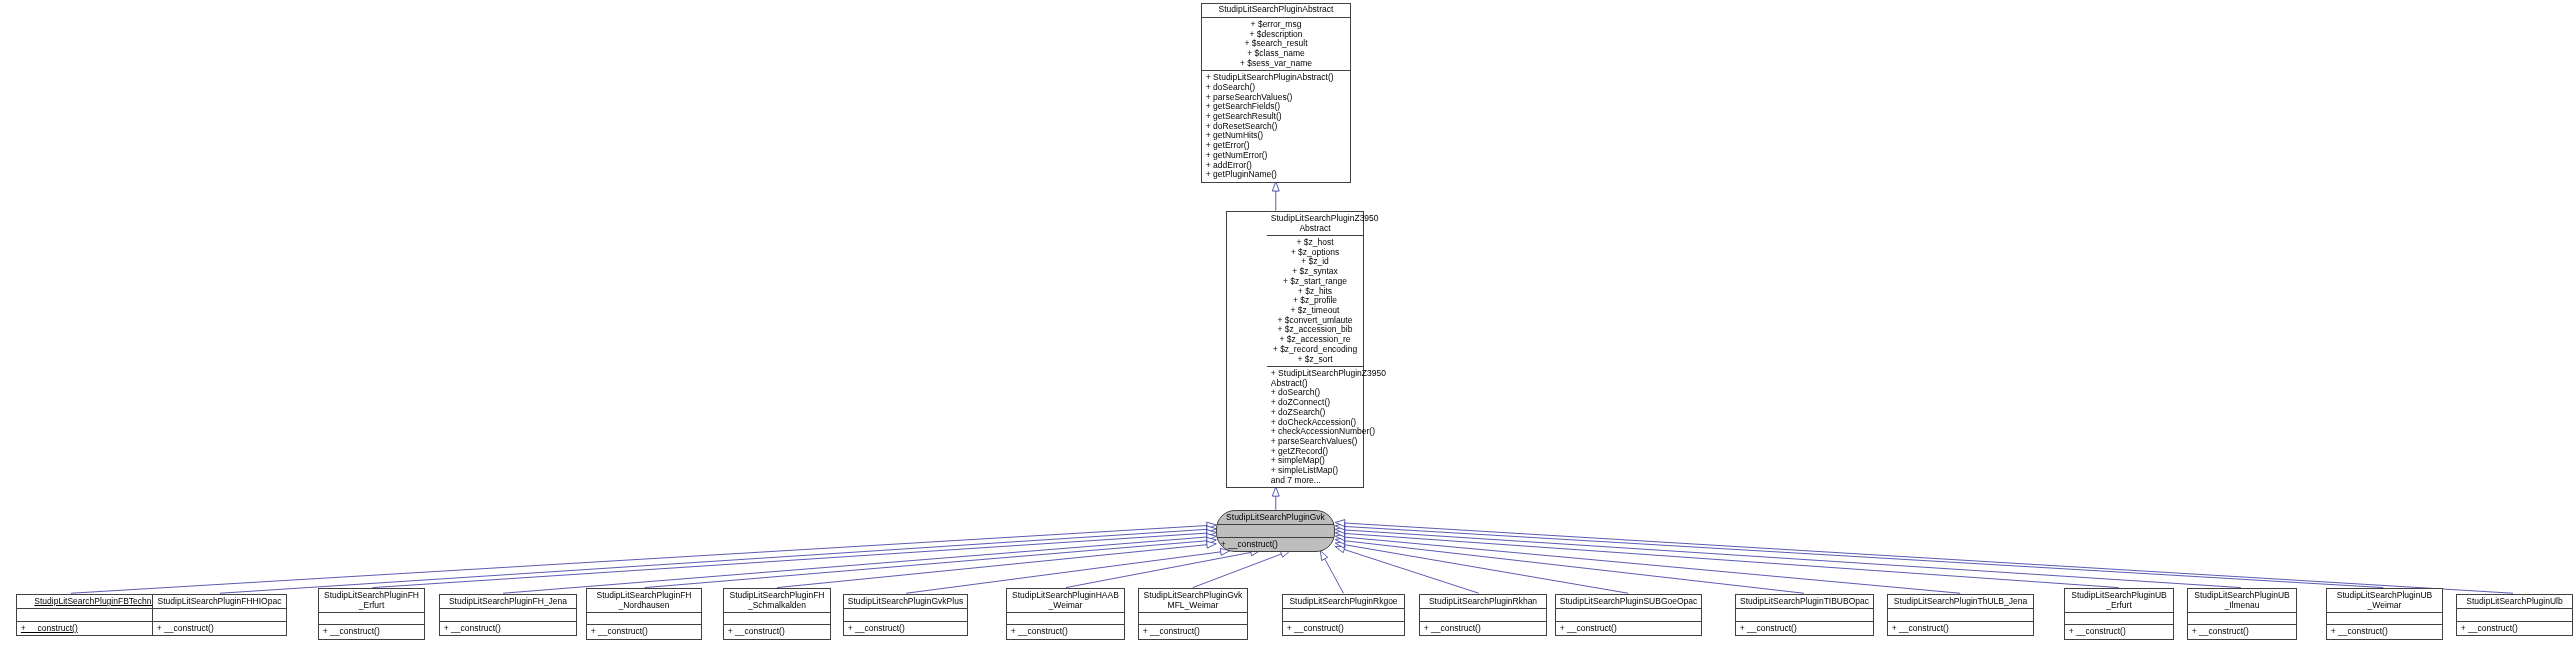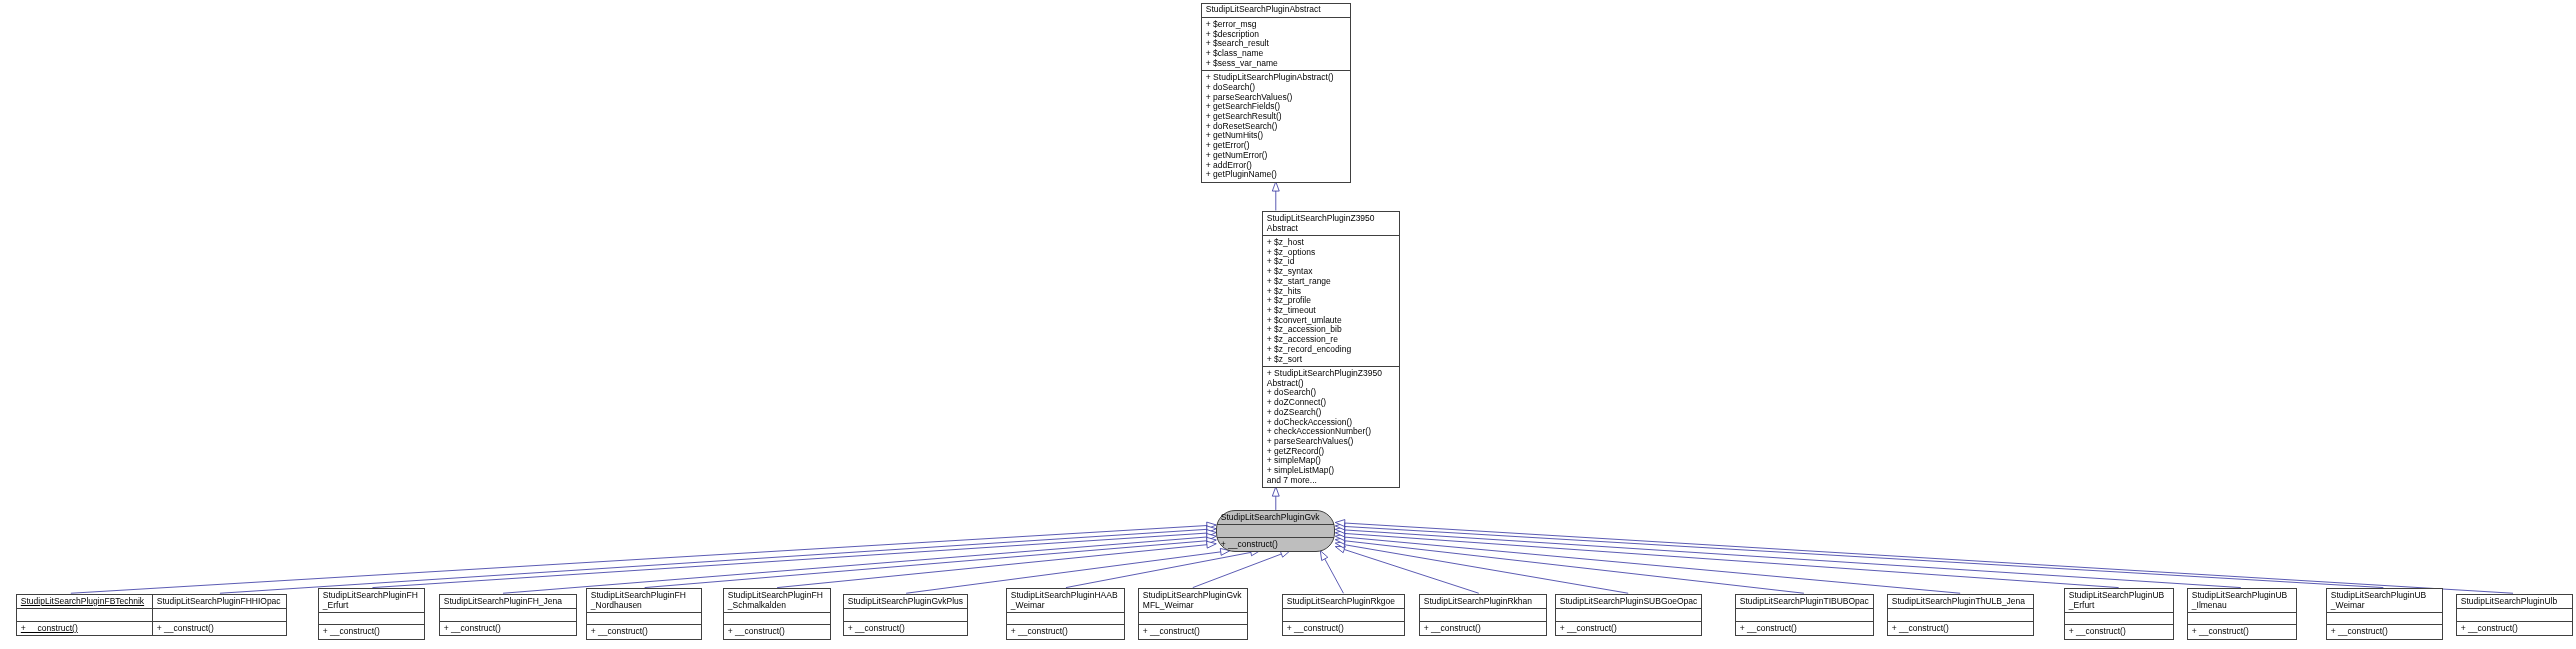--- a/index.html
+++ b/index.html
@@ -29,32 +29,34 @@
     position: absolute;
     box-sizing: border-box;
     background: #ffffff;
     border: 0.6px solid #404040;
     cursor: pointer;
   }
   .class-box.focus {
     background: #bebebe;
   }
   .class-box .title {
+    text-align: center;
     padding: 1.9px 3.8px;
     white-space: pre;
   }
   .class-box .attrs,
   .class-box .methods {
     border-top: 0.6px solid #404040;
     padding: 1.9px 3.8px;
     text-align: left;
     white-space: pre;
   }
   .class-box .attrs {
     min-height: 7.5px;
+    text-align: center;
   }
 </style>
 </head>
 <body>
 
 <div id="diagram">
 
   <svg id="arrows" viewBox="0 0 4109 1036" xmlns="http://www.w3.org/2000/svg">
       <line x1="2035" y1="336" x2="2035" y2="305" stroke="#24249a" stroke-width="1.2"></line>
       <polygon points="2035,290 2040.5,305 2029.5,305" fill="#ffffff" stroke="#24249a" stroke-width="1.2"></polygon>
@@ -111,21 +113,21 @@
 + getSearchFields()
 + getSearchResult()
 + doResetSearch()
 + getNumHits()
 + getError()
 + getNumError()
 + addError()
 + getPluginName()</div>
   </div>
 
-  <div class="class-box" id="node-z3950" style="left:1262px; top:211px; width:138px;">
+  <div class="class-box" id="node-z3950" style="left:1226px; top:211px; width:138px;padding-left:40px;">
     <div class="title">StudipLitSearchPluginZ3950
 Abstract</div>
     <div class="attrs">+ $z_host
 + $z_options
 + $z_id
 + $z_syntax
 + $z_start_range
 + $z_hits
 + $z_profile
 + $z_timeout

